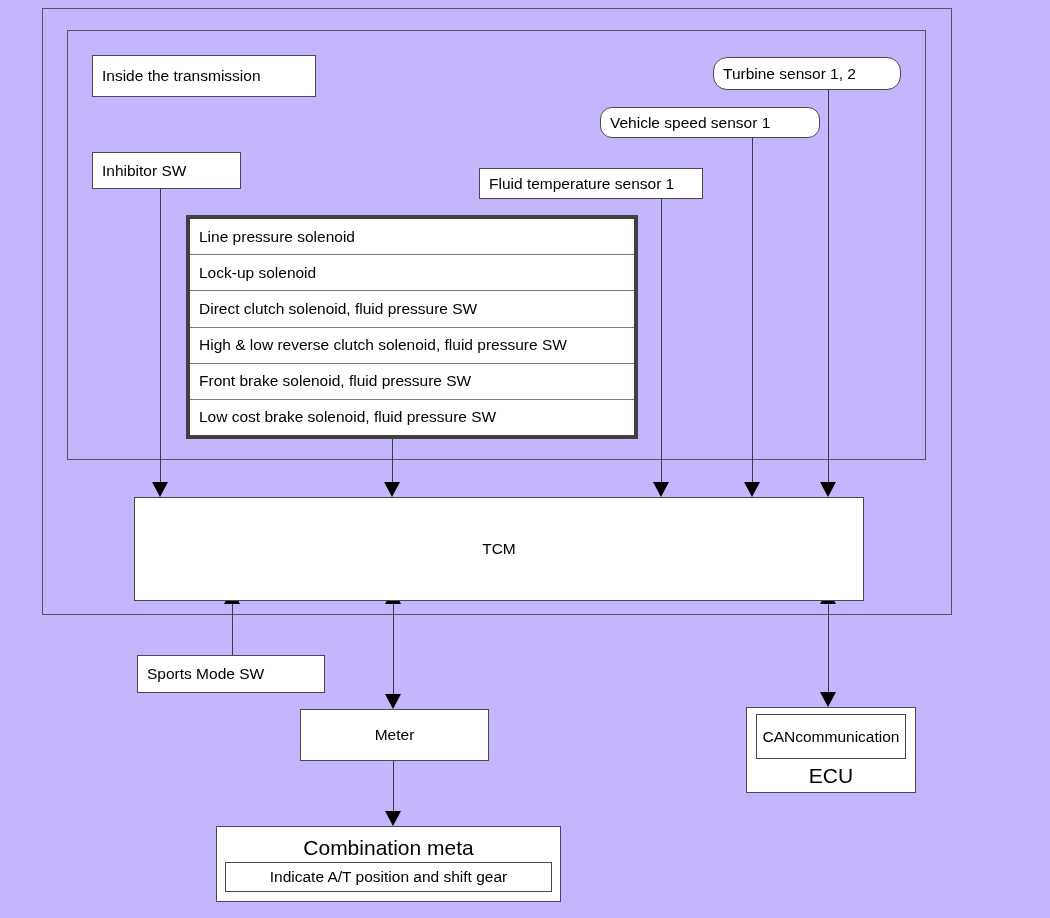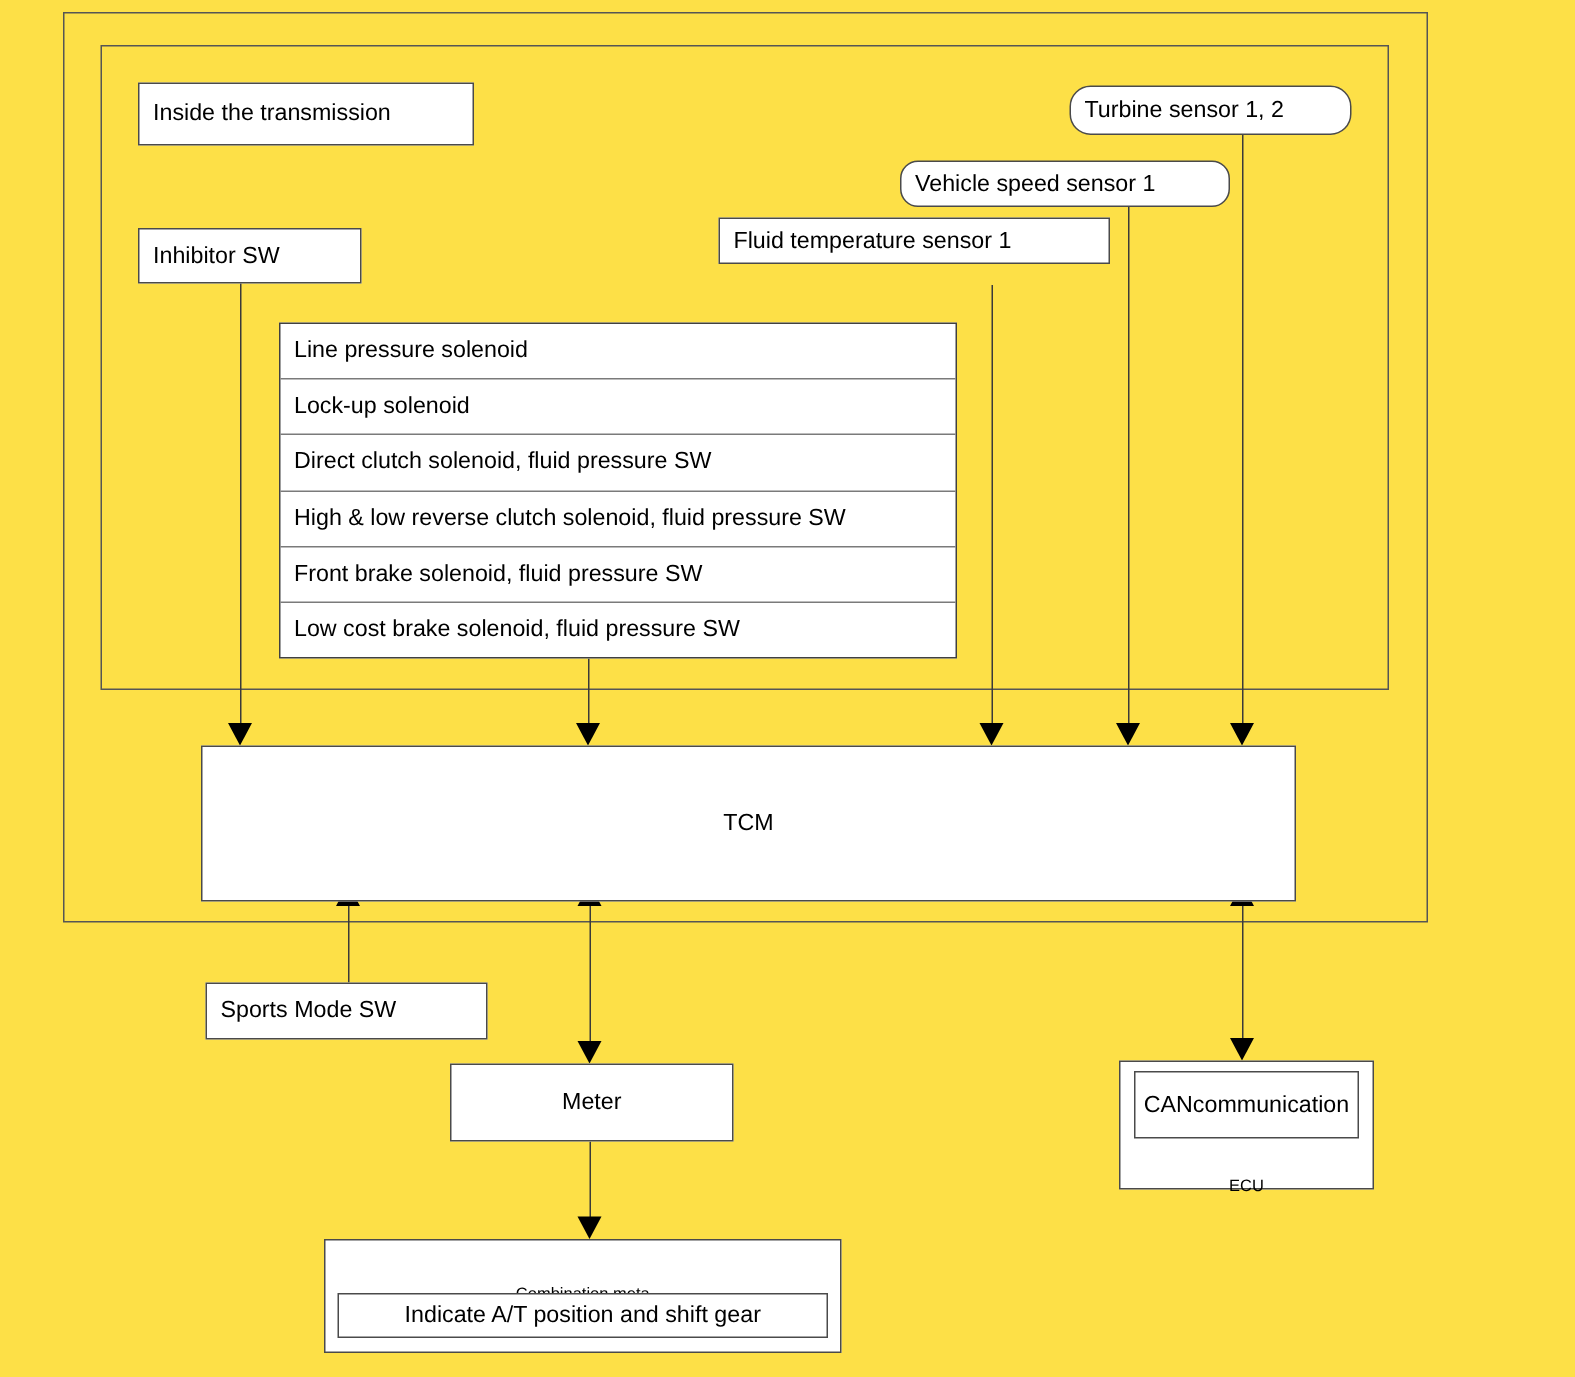--- a/index.html
+++ b/index.html
@@ -1,18 +1,18 @@
 <!DOCTYPE html>
 <html><head>
 <meta charset="utf-8">
 <title>A/T Control System Diagram</title>
 <style>
   html,body{margin:0;padding:0;background:#ffffff;}
   body{width:1050px;height:918px;font-family:"Liberation Sans","DejaVu Sans",sans-serif;color:#000;}
-  #stage{position:relative;width:1050px;height:918px;overflow:hidden;background:#fde047;}
+  #stage{position:relative;width:1050px;height:918px;overflow:hidden;background:#c4b5fd;}
 
   .frame{position:absolute;border:1px solid #555;box-sizing:border-box;background:transparent;}
 
   .box{
     position:absolute;
     border:1px solid #4a4a4a;
     box-sizing:border-box;
     background:#ffffff;
     display:flex;
     align-items:center;
@@ -21,21 +21,21 @@
     line-height:1.15;
     color:#000;
     text-align:center;
     z-index:6;
   }
   .box.left{justify-content:flex-start;padding-left:9px;}
 
   
   .tbl{
     position:absolute;
-    border:1px solid #404040;
+    border:4px solid #404040;
     box-sizing:border-box;
     background:#fff;
     z-index:6;
     display:flex;
     flex-direction:column;
   }
   .tbl .row{
     flex:1 1 0;
     display:flex;
     align-items:center;
@@ -63,39 +63,38 @@
     align-items:center;
     justify-content:center;
     text-align:center;
     font-size:15.5px;
     line-height:1.12;
     z-index:7;
   }
   .caption{
     position:absolute;
     text-align:center;
-    font-size:11px;
+    font-size:21px;
     z-index:7;
-    margin-top:21px;
   }
 </style>
 </head>
 <body>
 
 <div id="stage">
 
   <div class="frame" style="left:42px;top:8px;width:910px;height:607px;"></div>
 
   <div class="frame" style="left:67px;top:30px;width:859px;height:430px;"></div>
 
   <div class="box left" style="left:92px;top:55px;width:224px;height:42px;">Inside the transmission</div>
 
   <div class="box left" style="left:92px;top:152px;width:149px;height:37px;">Inhibitor SW</div>
 
-  <div class="box left" style="left:479px;top:145px;width:261px;height:31px;">Fluid temperature sensor 1</div>
+  <div class="box left" style="left:479px;top:168px;width:224px;height:31px;">Fluid temperature sensor 1</div>
 
   <div class="box left" style="left:600px;top:107px;width:220px;height:31px;border-radius:12px;">Vehicle speed sensor 1</div>
 
   <div class="box left" style="left:713px;top:57px;width:188px;height:33px;border-radius:14px;">Turbine sensor 1, 2</div>
 
   <div class="tbl" style="left:186px;top:215px;width:452px;height:224px;">
     <div class="row">Line pressure solenoid</div>
     <div class="row">Lock-up solenoid</div>
     <div class="row">Direct clutch solenoid, fluid pressure SW</div>
     <div class="row">High &amp; low reverse clutch solenoid, fluid pressure SW</div>

